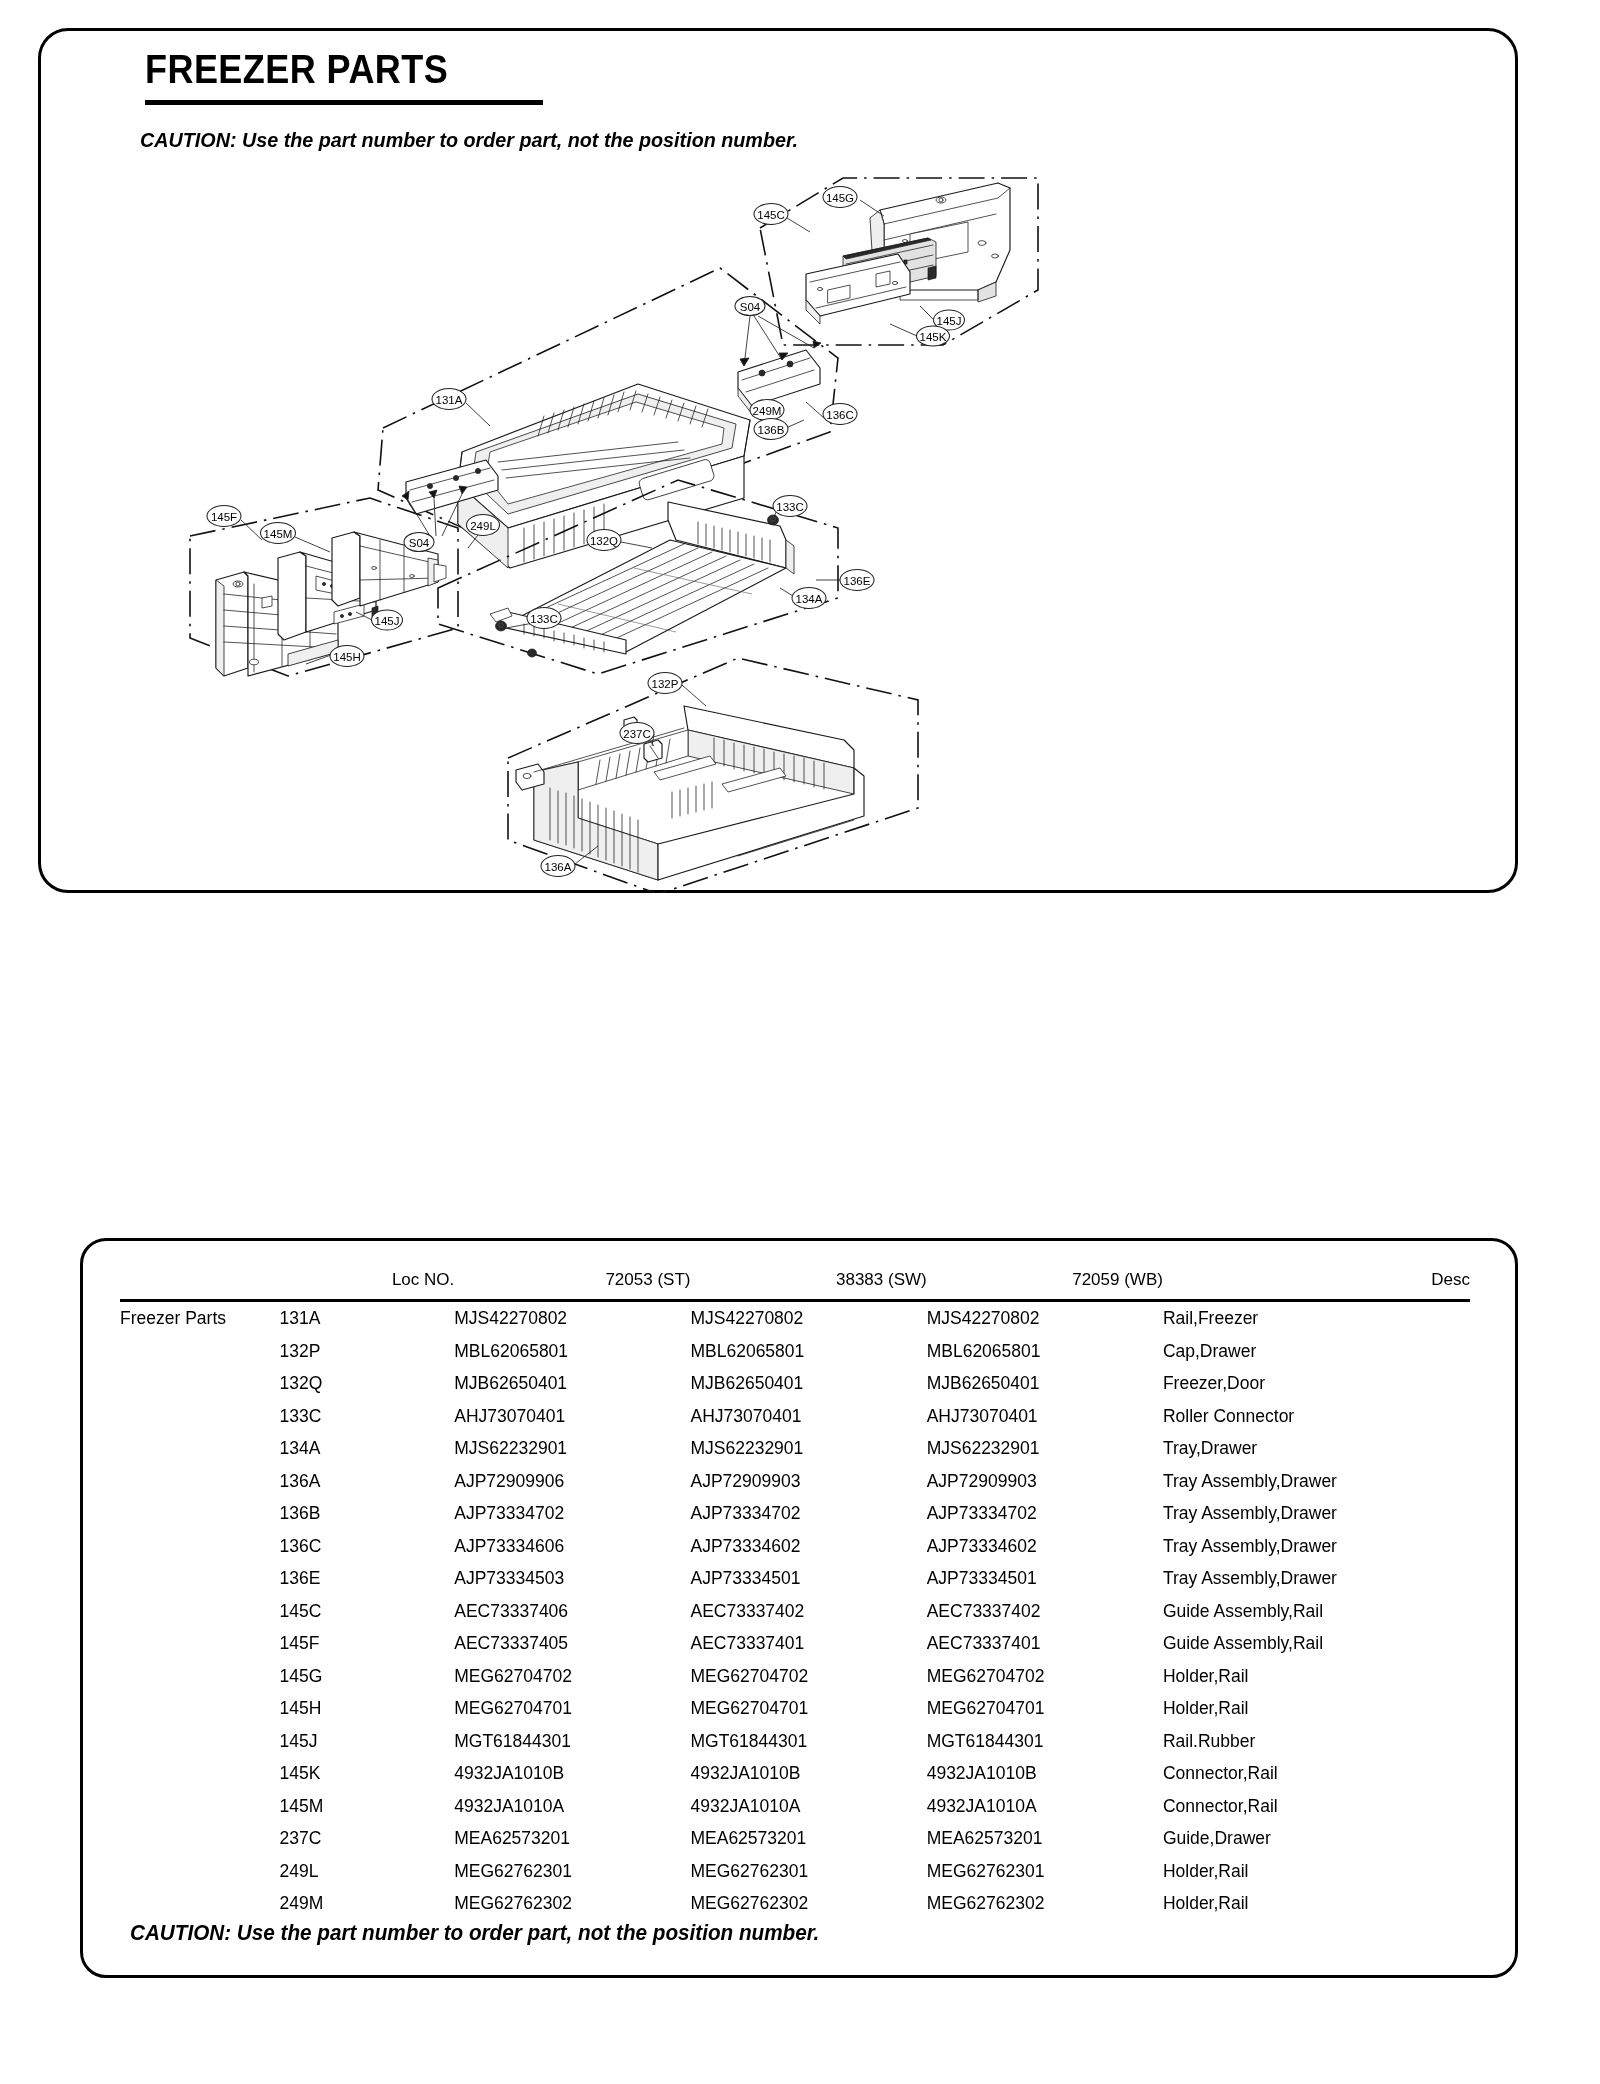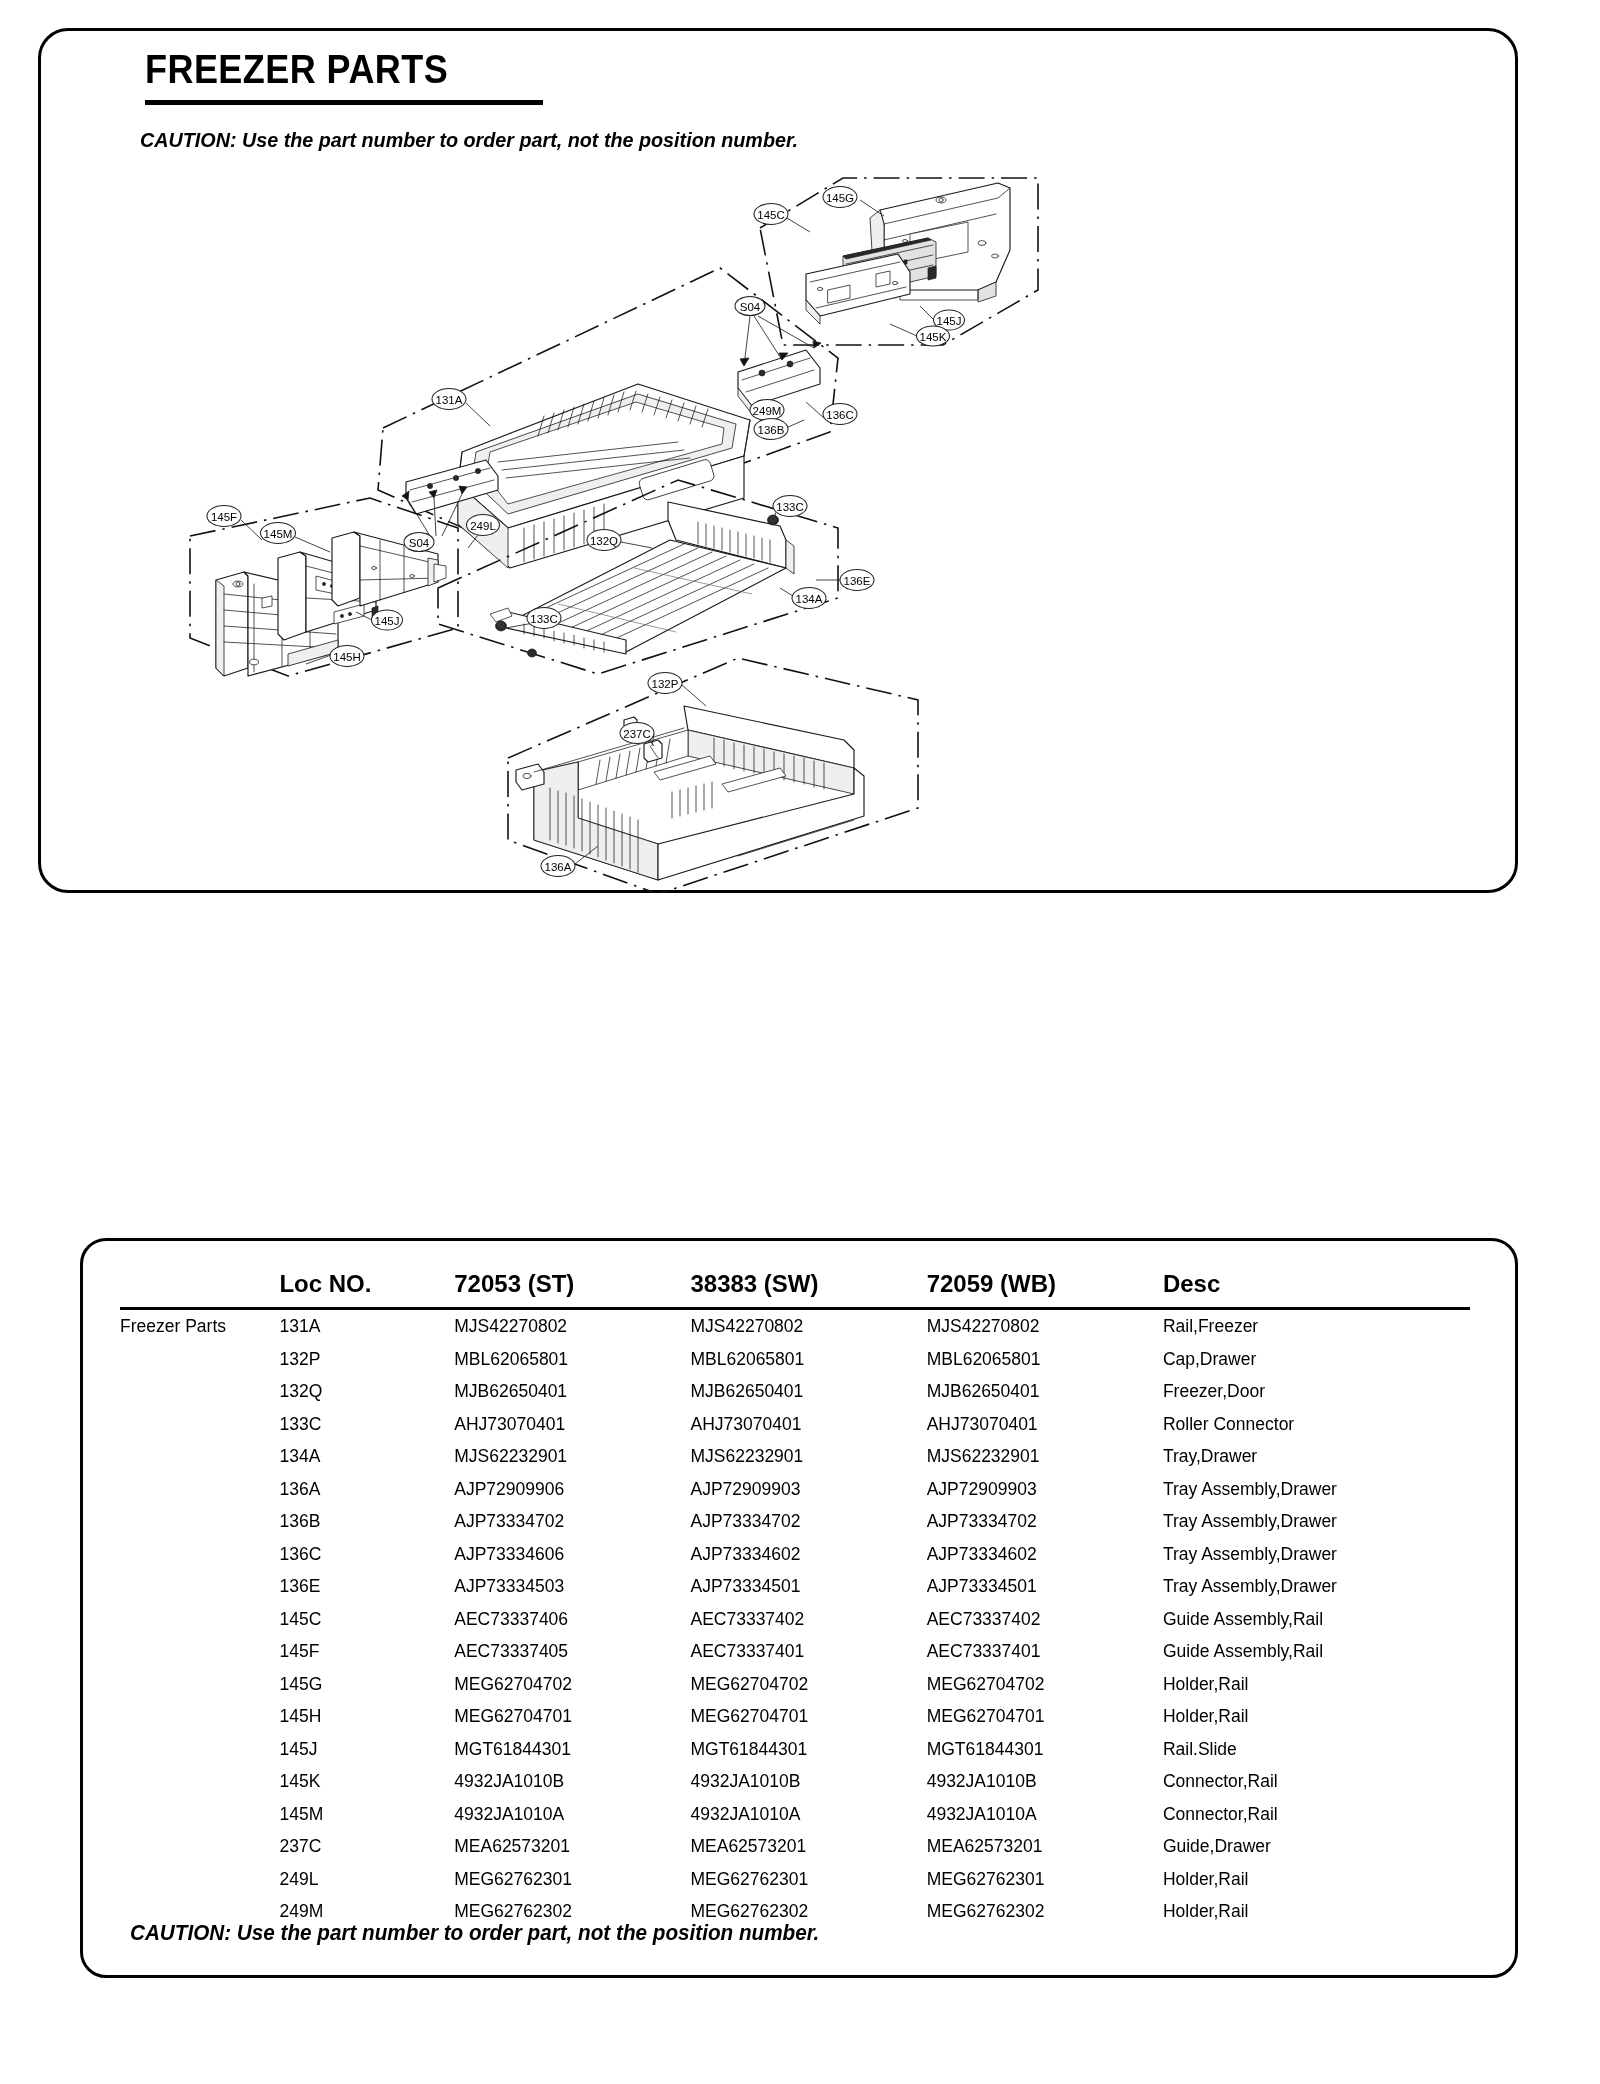--- a/index.html
+++ b/index.html
@@ -51,23 +51,23 @@
   #parts-table{
     position:absolute;left:80px;top:1238px;width:1438px;height:740px;
   }
   table.parts{
     position:absolute;left:40px;top:28px;
     border-collapse:collapse;
     font-size:17.5px;
     width:1350px;
   }
   table.parts th{
-    font-weight:bold;text-align:left;
+    font-weight:normal;text-align:right;
     padding:4px 0 9px 0;
-    font-size:24px;
+    font-size:17px;
     white-space:nowrap;
   }
   table.parts thead tr{border-bottom:3px solid #000;}
   table.parts td{
     padding:6px 0 5.5px 0;
     white-space:nowrap;
     font-size:17.5px;
   }
   .col-group{width:135px;}
   .col-loc{width:148px;}
@@ -689,21 +689,21 @@
             <td>MEG62704701</td>
             <td>MEG62704701</td>
             <td>Holder,Rail</td>
           </tr>
           <tr>
             <td class="grp-cell"></td>
             <td>145J</td>
             <td>MGT61844301</td>
             <td>MGT61844301</td>
             <td>MGT61844301</td>
-            <td>Rail.Slide</td>
+            <td>Rail.Rubber</td>
           </tr>
           <tr>
             <td class="grp-cell"></td>
             <td>145K</td>
             <td>4932JA1010B</td>
             <td>4932JA1010B</td>
             <td>4932JA1010B</td>
             <td>Connector,Rail</td>
           </tr>
           <tr>

